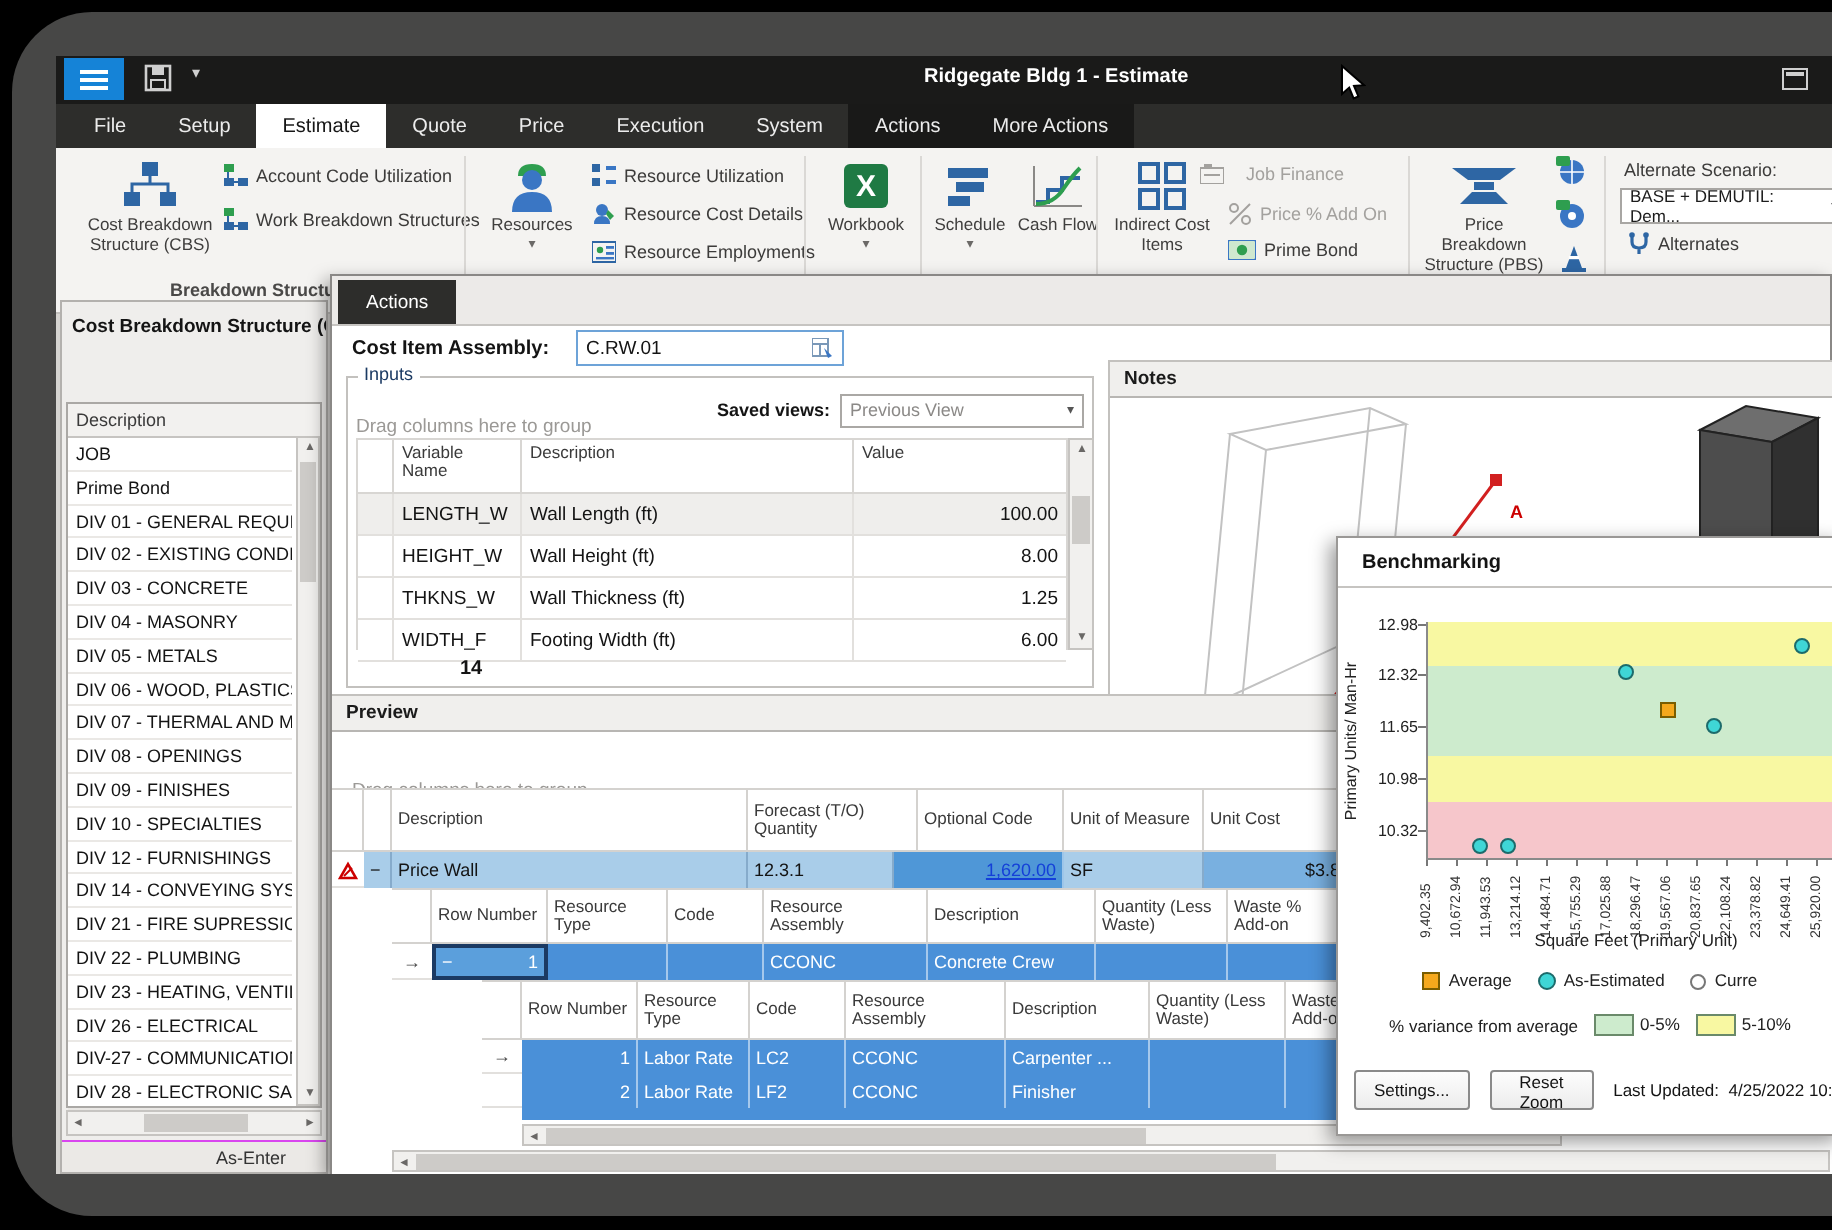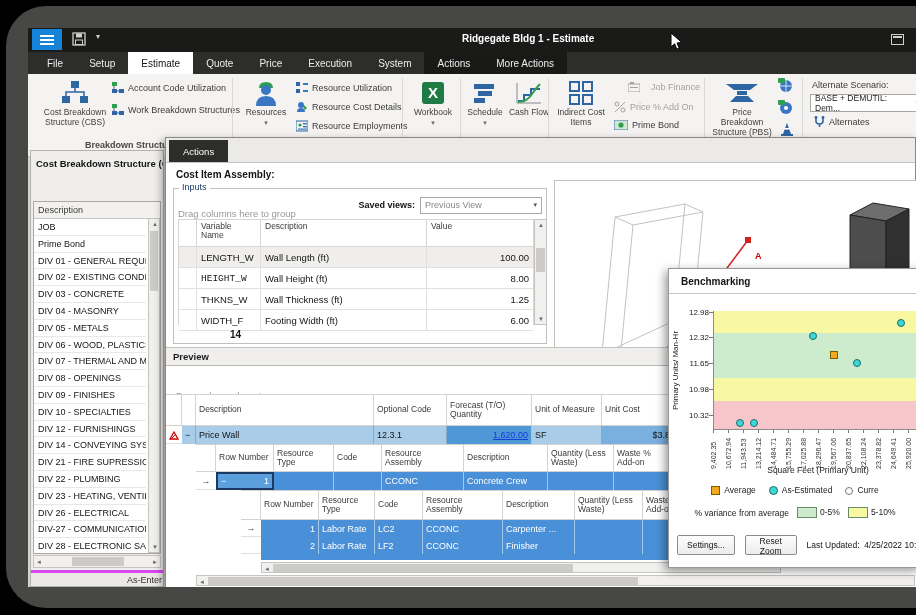--- a/index.html
+++ b/index.html
@@ -54,22 +54,22 @@
   .cbs-tabrow{position:absolute;left:0;top:24px;width:100%;height:24px;background:#dddbd8;border-bottom:1px solid #b3b1ae;}
   .cbs-tab{position:absolute;left:2px;top:2px;width:122px;height:21px;background:#fff;border:1px solid #b3b1ae;border-bottom:none;
            display:flex;align-items:center;justify-content:space-between;padding:0 5px;box-sizing:border-box;font-size:9px;font-weight:bold;color:#141414;}
   .cbs-tab .x{color:#555;font-size:10px;font-weight:normal;}
   .cbs-grid{position:absolute;left:2px;top:50px;width:128px;height:353px;background:#fff;border:1px solid #aaa8a5;box-sizing:border-box;}
   .cbs-colhead{height:16px;background:#f2f1ef;border-bottom:1px solid #c6c4c1;font-size:9px;color:#3a3a3a;display:flex;align-items:center;padding-left:4px;}
   .cbs-row{height:16.8px;line-height:16.8px;font-size:9px;color:#141414;padding-left:4px;border-bottom:1px solid #eae8e5;
            white-space:nowrap;overflow:hidden;width:112px;box-sizing:border-box;}
   .cbs-vscroll{position:absolute;right:0;top:16px;width:12px;height:335px;}
   .cbs-hscroll{position:absolute;left:2px;top:404px;width:128px;height:13px;}
-  .cbs-status{position:absolute;left:0;top:419px;width:100%;height:16px;background:#ebe9e6;border-top:3px solid #d946ef;
-              font-size:9px;color:#333;display:flex;align-items:center;justify-content:flex-end;padding-right:1px;box-sizing:border-box;white-space:nowrap;overflow:hidden;}
+  .cbs-status{position:absolute;left:0;top:419px;width:100%;height:16px;background:#ebe9e6;border-top:1px solid #d946ef;
+              font-size:9px;color:#333;display:flex;align-items:center;justify-content:flex-end;padding-right:20px;box-sizing:border-box;white-space:nowrap;overflow:hidden;}
 
   
   .actions-window{position:absolute;left:137px;top:109px;width:751px;height:450px;background:#fff;border:1px solid #8a8886;
                   box-shadow:-3px 3px 8px rgba(0,0,0,.35);box-sizing:border-box;}
   .aw-tabstrip{position:absolute;left:0;top:0;width:100%;height:24px;background:#eceae8;border-bottom:1px solid #c6c4c1;}
   .aw-tab{position:absolute;left:3px;top:2px;height:22px;background:#2d2d2b;color:#fff;font-size:9.5px;
           display:flex;align-items:center;padding:0 14px;}
   .aw-assembly-label{position:absolute;left:10px;top:31px;font-size:10px;font-weight:bold;color:#141414;}
   .aw-assembly-input{position:absolute;left:122px;top:27px;width:134px;height:18px;border:1px solid #6da3d8;background:#fff;
                      font-size:9.5px;color:#141414;display:flex;align-items:center;padding:0 4px;justify-content:space-between;box-sizing:border-box;}
@@ -296,21 +296,21 @@
         <span class="ric">
           <svg width="26" height="26" viewBox="0 0 26 26">
               <rect x="2" y="2" width="9" height="9" fill="none" stroke="#2e66a4" stroke-width="2"></rect>
               <rect x="15" y="2" width="9" height="9" fill="none" stroke="#2e66a4" stroke-width="2"></rect>
               <rect x="2" y="15" width="9" height="9" fill="none" stroke="#2e66a4" stroke-width="2"></rect>
               <rect x="15" y="15" width="9" height="9" fill="none" stroke="#2e66a4" stroke-width="2"></rect>
             </svg>
         </span>
         <span>Indirect Cost Items</span>
       </div>
-      <div class="rsmall gray" style="left:600px;top:8px;gap:11px;">
+      <div class="rsmall gray" style="left:572px;top:8px;gap:11px;">
         <svg width="12" height="10" viewBox="0 0 12 10">
             <rect x="0" y="2" width="12" height="8" fill="none" stroke="#a3a19e"></rect>
             <rect x="2" y="0" width="4" height="2" fill="#a3a19e"></rect>
             <rect x="2" y="5" width="8" height="1" fill="#a3a19e"></rect>
           </svg>
         <span>Job Finance</span>
       </div>
       <div class="rsmall gray" style="left:586px;top:27px;">
         <svg width="12" height="12" viewBox="0 0 12 12">
             <circle cx="3" cy="3" r="2" fill="none" stroke="#a3a19e"></circle>
@@ -414,20 +414,28 @@
         <span class="ar" style="right:2px;top:3px;">►</span>
       </div>
       <div class="cbs-status">As-Enter</div>
     </div>
 
     <div class="actions-window">
       <div class="aw-tabstrip">
         <div class="aw-tab">Actions</div>
       </div>
       <div class="aw-assembly-label">Cost Item Assembly:</div>
+      <div class="aw-assembly-input">
+        <span>C.RW.01</span>
+        <svg width="11" height="11" viewBox="0 0 11 11">
+            <rect x="0" y="0" width="8" height="9" fill="none" stroke="#7a98b8"></rect>
+            <path d="M0,3 L8,3 M4,3 L4,9" stroke="#7a98b8"></path>
+            <path d="M6,5 L10,9 L8,10 Z" fill="#3a76c4"></path>
+          </svg>
+      </div>
 
       <div class="groupbox">
         <div class="legend">Inputs</div>
         <div class="gb-toolbar">
           <span class="drag-hint">Drag columns here to group</span>
           <span class="sv-label">Saved views:</span>
           <span class="sv-drop">
             <span>Previous View</span>
             <span style="color:#555;font-size:7px;">▾</span>
           </span>
@@ -441,21 +449,21 @@
           </div>
           <div id="inputs-rows">
               <div class="in-row shade">
                 <span class="in-c" style="width: 18px;"></span>
                 <span class="in-c" style="width: 64px;">LENGTH_W</span>
                 <span class="in-c" style="width: 166px;">Wall Length (ft)</span>
                 <span class="in-c" style="width: 106px; justify-content: flex-end; border-right: none;">100.00</span>
               </div>
               <div class="in-row">
                 <span class="in-c" style="width: 18px;"></span>
-                <span class="in-c" style="width: 64px; font-family: Liberation Mono, monospace;">HEIGHT_W</span>
+                <span class="in-c" style="width: 64px;">HEIGHT_W</span>
                 <span class="in-c" style="width: 166px;">Wall Height (ft)</span>
                 <span class="in-c" style="width: 106px; justify-content: flex-end; border-right: none;">8.00</span>
               </div>
               <div class="in-row">
                 <span class="in-c" style="width: 18px;"></span>
                 <span class="in-c" style="width: 64px;">THKNS_W</span>
                 <span class="in-c" style="width: 166px;">Wall Thickness (ft)</span>
                 <span class="in-c" style="width: 106px; justify-content: flex-end; border-right: none;">1.25</span>
               </div>
               <div class="in-row">
@@ -468,20 +476,21 @@
         </div>
         <div class="in-vscroll sb">
           <span class="ar" style="top:2px;left:3px;">▲</span>
           <div class="thumb" style="left:1px;top:28px;width:9px;height:24px;"></div>
           <span class="ar" style="bottom:2px;left:3px;">▼</span>
         </div>
         <div class="in-count">14</div>
       </div>
 
       <div class="notes">
+        <div class="phead">Notes</div>
         <div class="notes-canvas">
           <svg width="363" height="273" viewBox="0 0 363 273">
             <g stroke="#c2c2c2" fill="none" stroke-width="1">
               <path d="M60,18 L130,5 L148,13 L78,26 Z"></path>
               <path d="M60,18 L45,175 M78,26 L63,183 M148,13 L133,170 M130,5 L115,162"></path>
               <path d="M15,170 L220,75 L268,100 L63,195 Z"></path>
               <path d="M15,170 L15,198 L63,223 L63,195 M63,223 L268,128 L268,100"></path>
               <path d="M45,175 L63,183 M133,170 L63,183"></path>
             </g>
             <g stroke="#2a9a2a" stroke-width="1.5" fill="none">
@@ -506,22 +515,22 @@
       </div>
 
       <div class="preview">
         <div class="phead">Preview</div>
         <div class="drag-hint pv-draghint">Drag columns here to group</div>
         <div id="preview-grid">
             <div class="prow" style="left: 0px; top: 46px; height: 32px;">
               <span class="pc h" style="width: 16px;"></span>
               <span class="pc h" style="width: 14px;"></span>
               <span class="pc h" style="width: 178px;">Description</span>
+              <span class="pc h" style="width: 85px;">Forecast (T/O) Quantity</span>
               <span class="pc h" style="width: 73px;">Optional Code</span>
-              <span class="pc h" style="width: 85px;">Forecast (T/O) Quantity</span>
               <span class="pc h" style="width: 70px;">Unit of Measure</span>
               <span class="pc h" style="width: 72px;">Unit Cost</span>
               <span class="pc h" style="width: 244px;"></span>
             </div>
             <div class="prow" style="left: 0px; top: 78px; height: 18px;">
               <span class="pc w" style="width: 16px;">
                 <svg class="flag-svg" width="10" height="10" viewBox="0 0 10 10">
                   <path d="M1,9 L9,9 L5,2 Z" fill="#fff" stroke="#c00" stroke-width="1.3"></path>
                   <path d="M3,8 L7,4" stroke="#c00"></path>
                 </svg>

